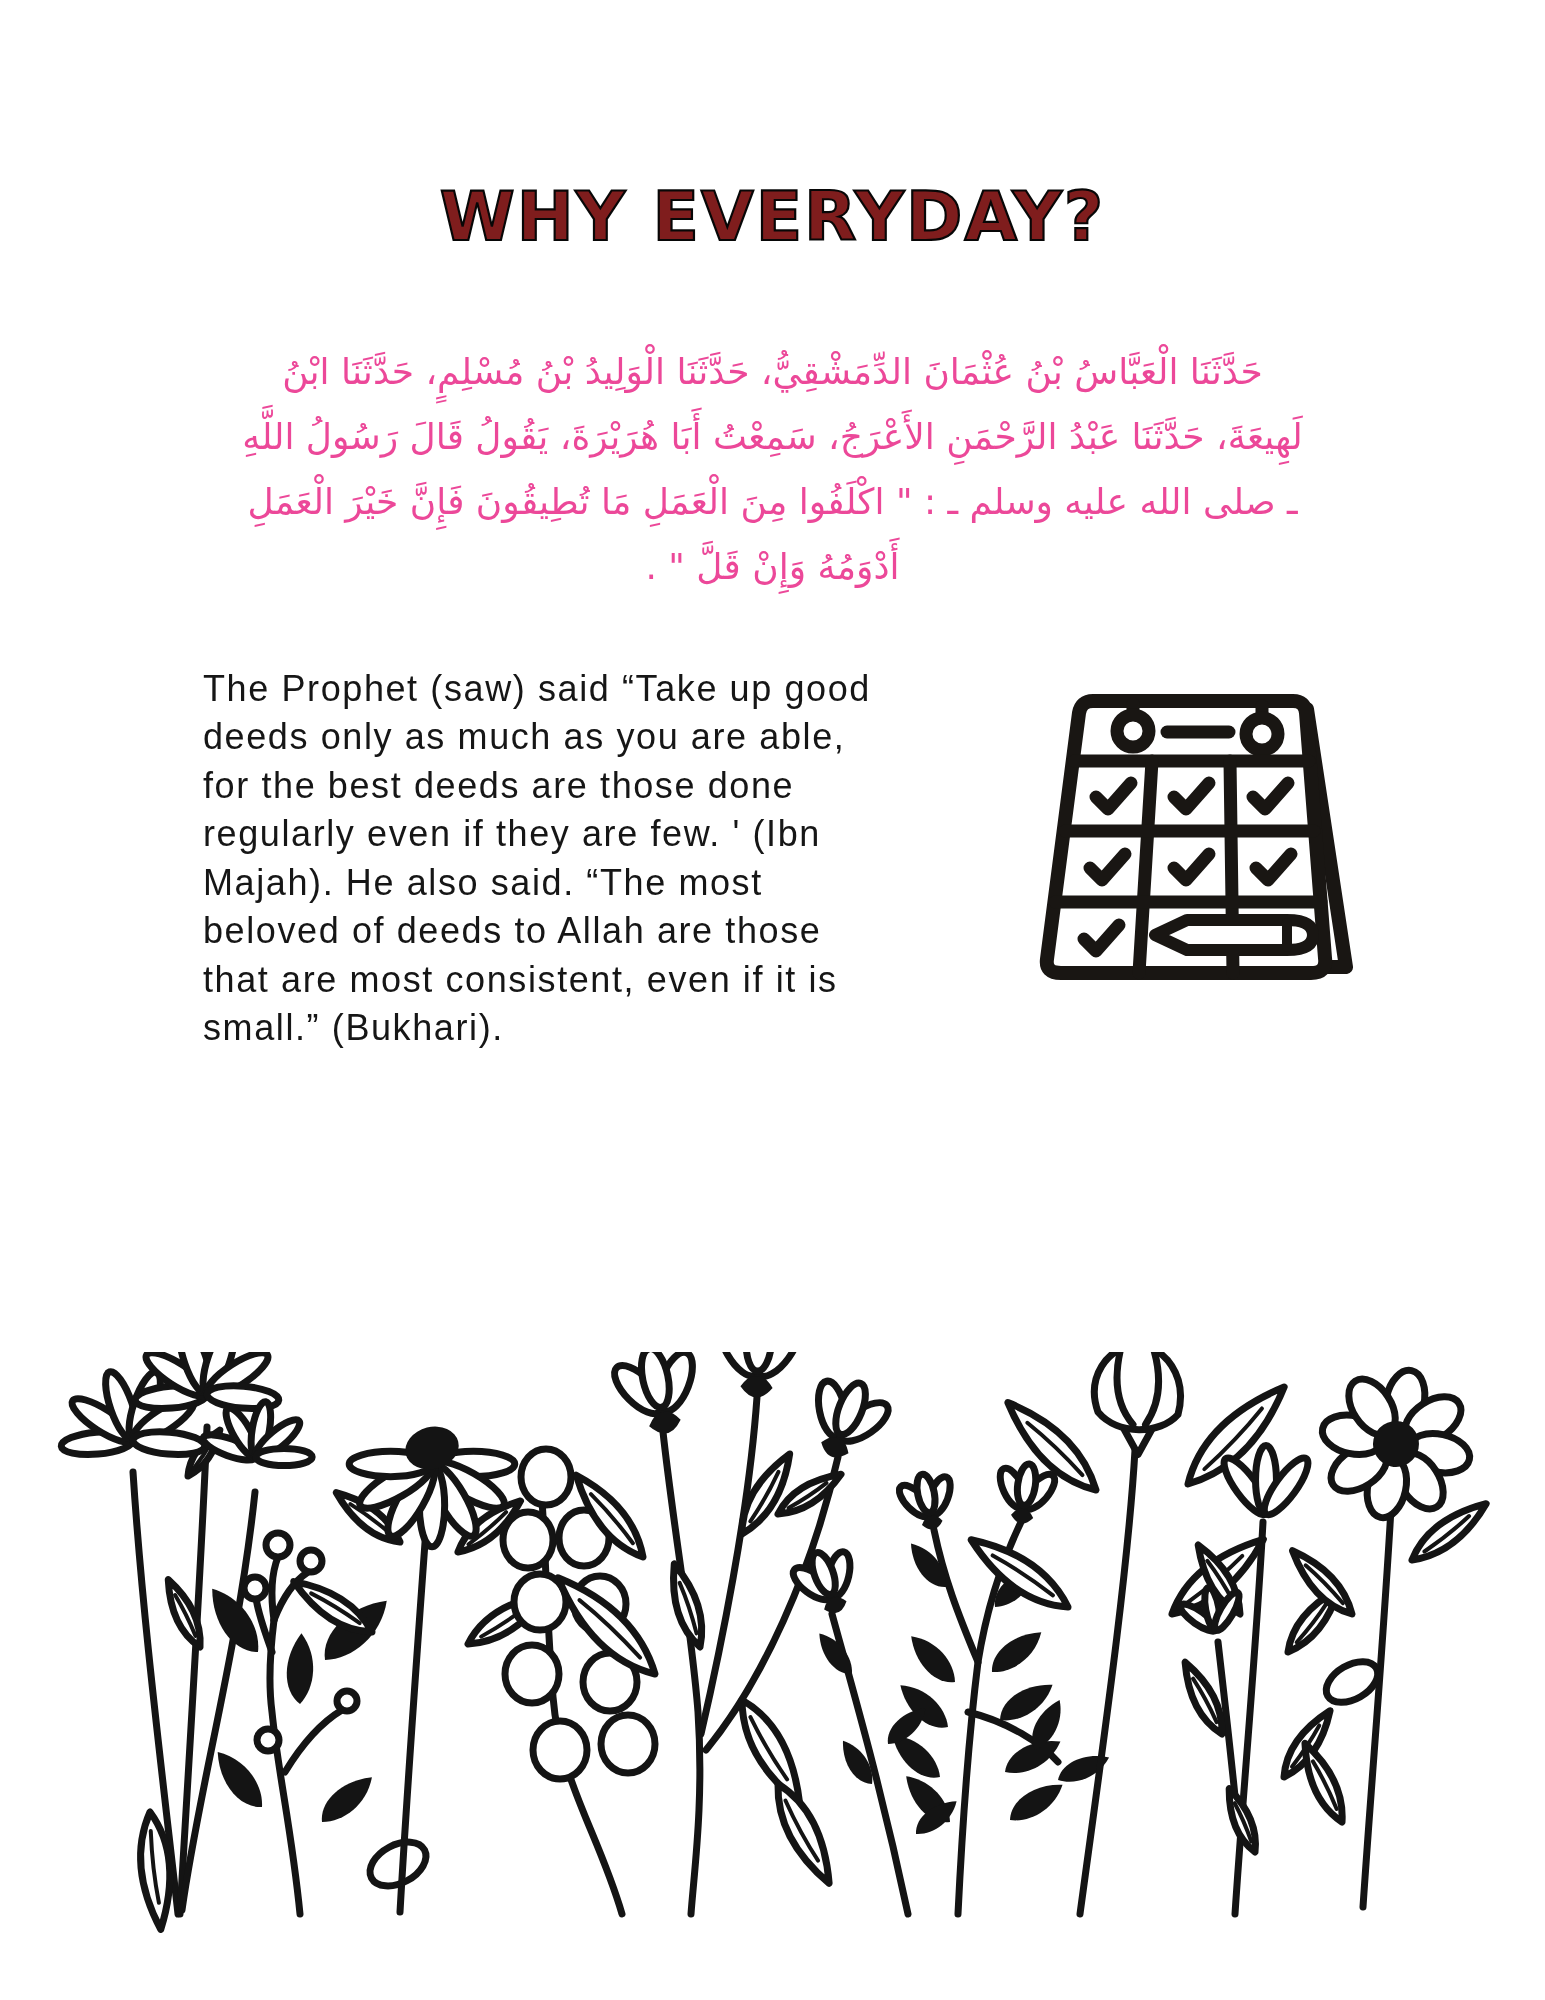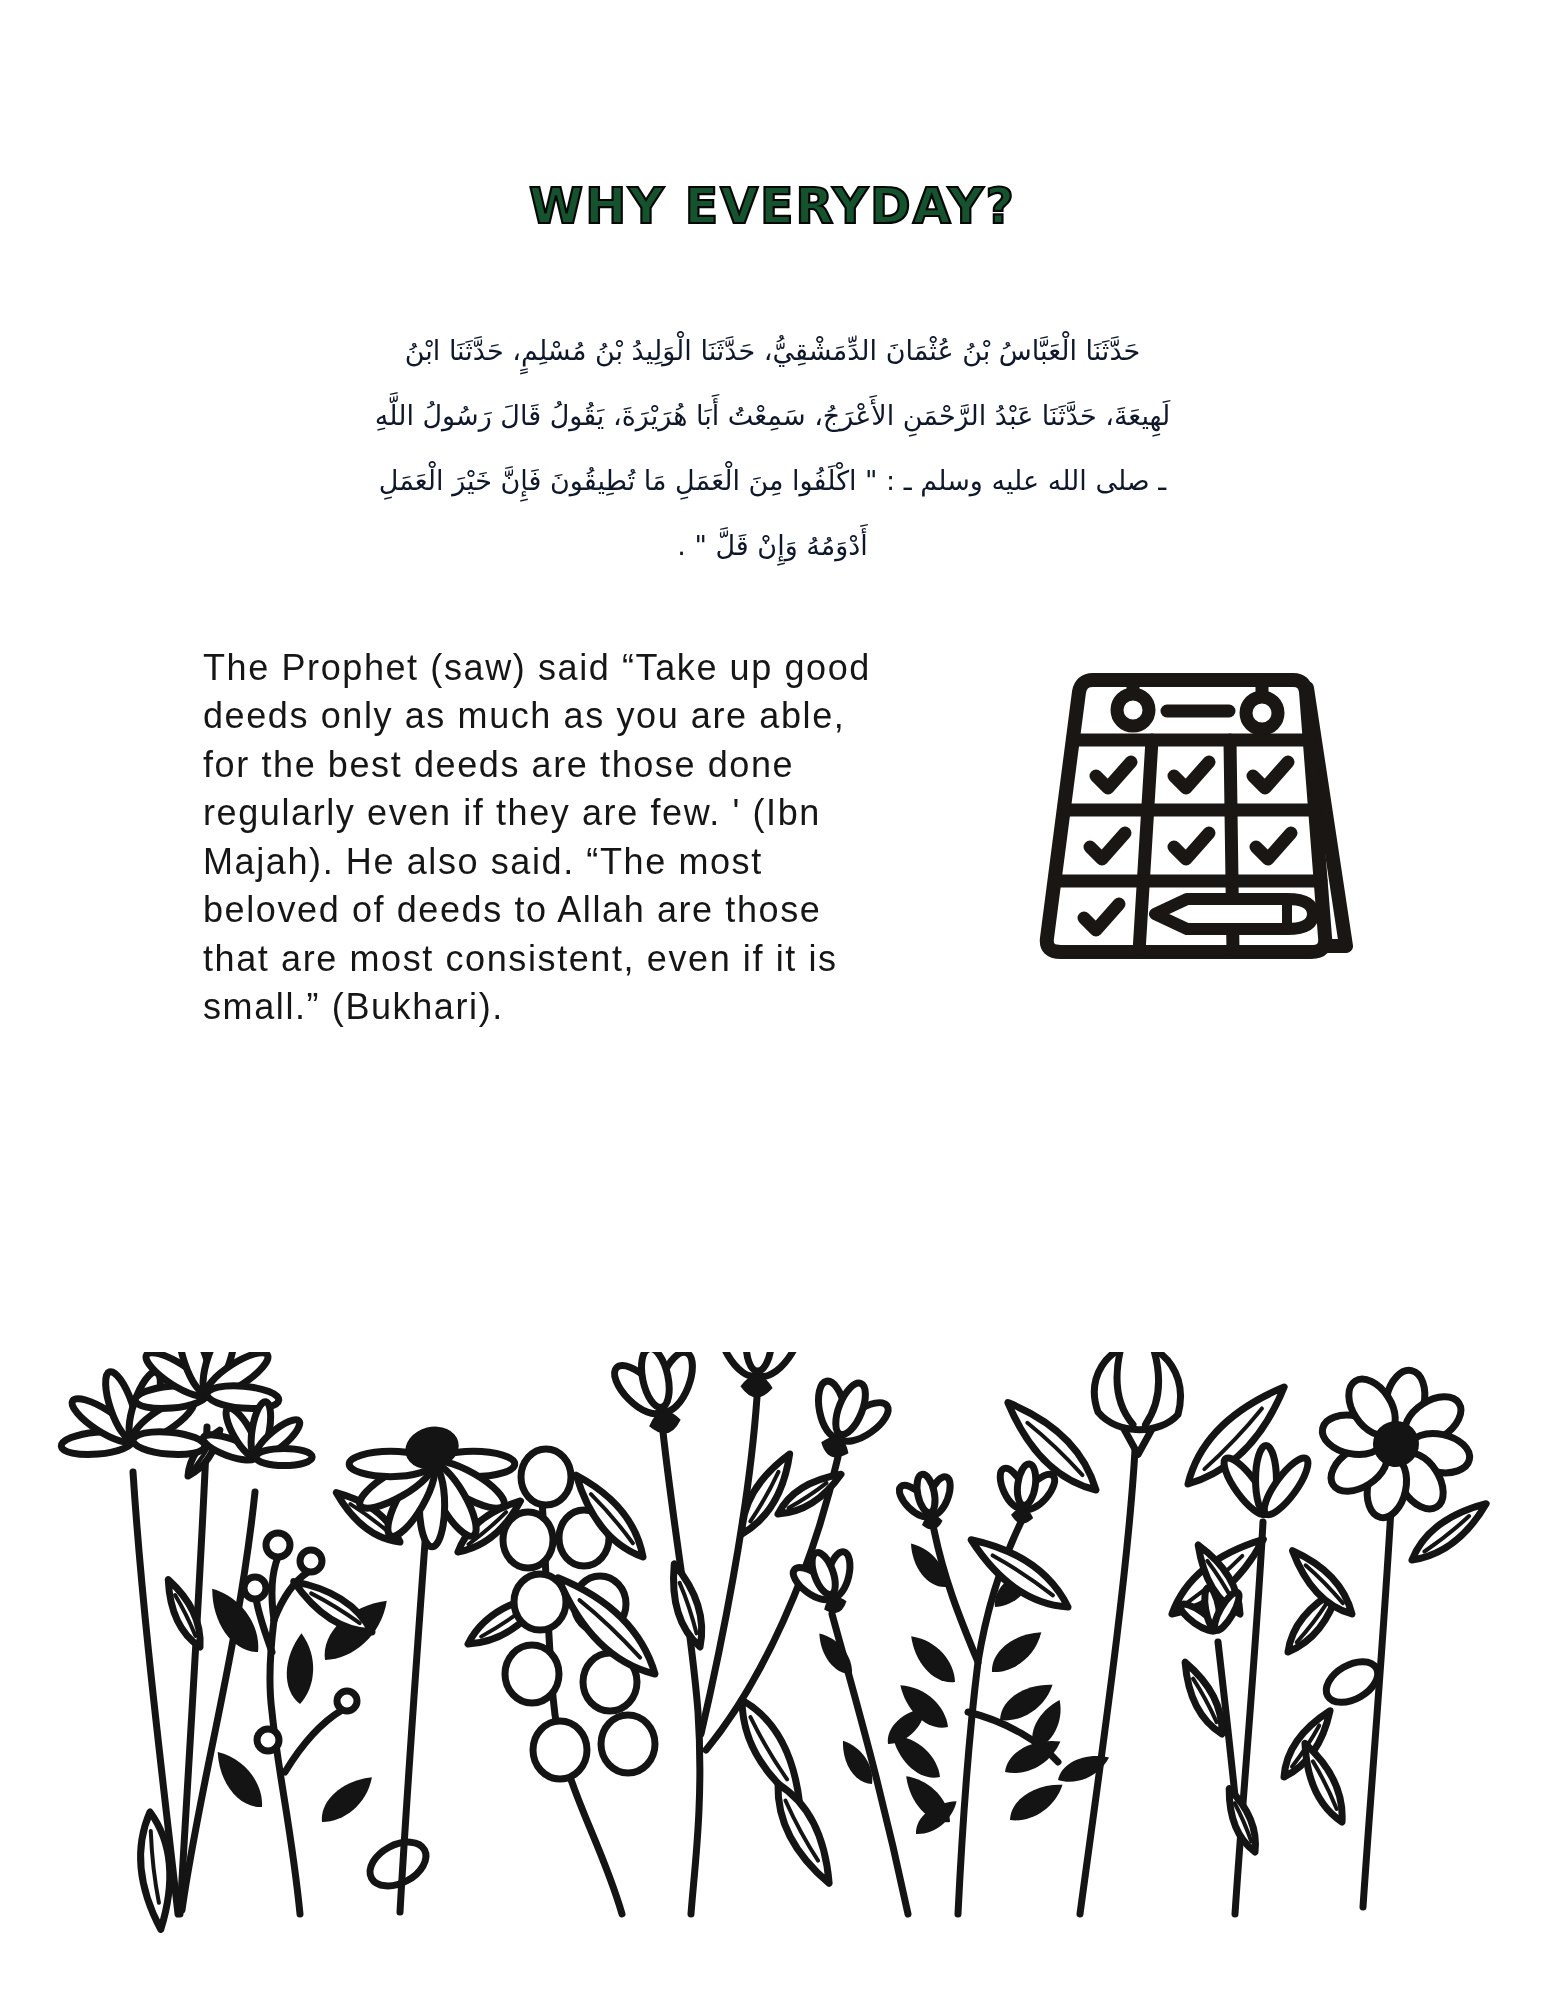--- a/index.html
+++ b/index.html
@@ -11,37 +11,37 @@
     overflow:hidden;
     font-family:"Liberation Sans", sans-serif;
     color:#141414;
   }
   .title{
     margin:0;
     padding-top:180px;
     text-align:center;
     font-family:"DejaVu Sans", sans-serif;
     font-weight:900;
-    font-size:49px;
+    font-size:68px;
     line-height:1.1;
     letter-spacing:2px;
-    color:#14532d;
+    color:#7f1d1d;
     -webkit-text-stroke:2.2px #070707;
   }
   .arabic{
     direction:rtl;
     unicode-bidi:plaintext;
     margin:84px auto 0 auto;
     width:1300px;
     text-align:center;
     font-family:"DejaVu Sans", sans-serif;
-    font-size:27px;
+    font-size:36px;
     line-height:65px;
     white-space:pre-line;
-    color:#0f172a;
+    color:#ec4899;
   }
   .content-row{
     position:relative;
     margin:66px 0 0 203px;
     width:1150px;
     height:400px;
   }
   .english{
     margin:0;
     width:820px;

